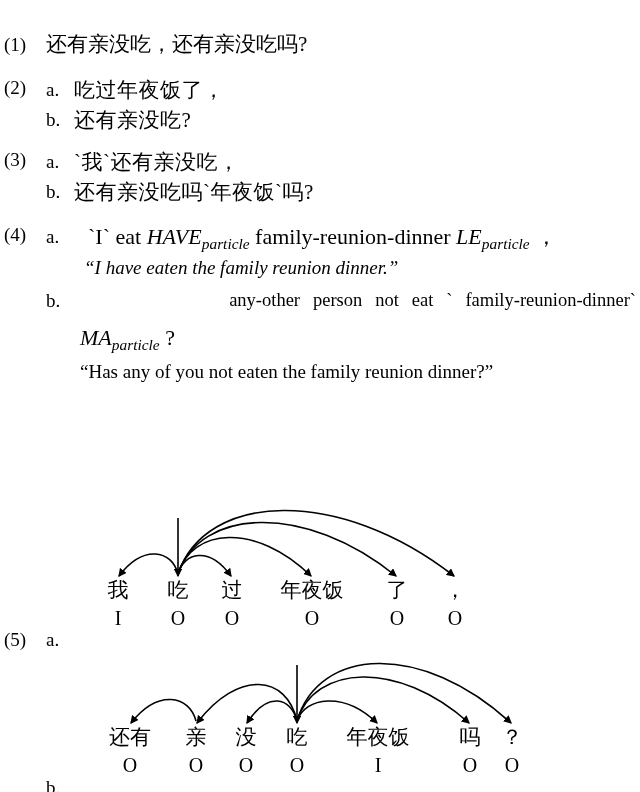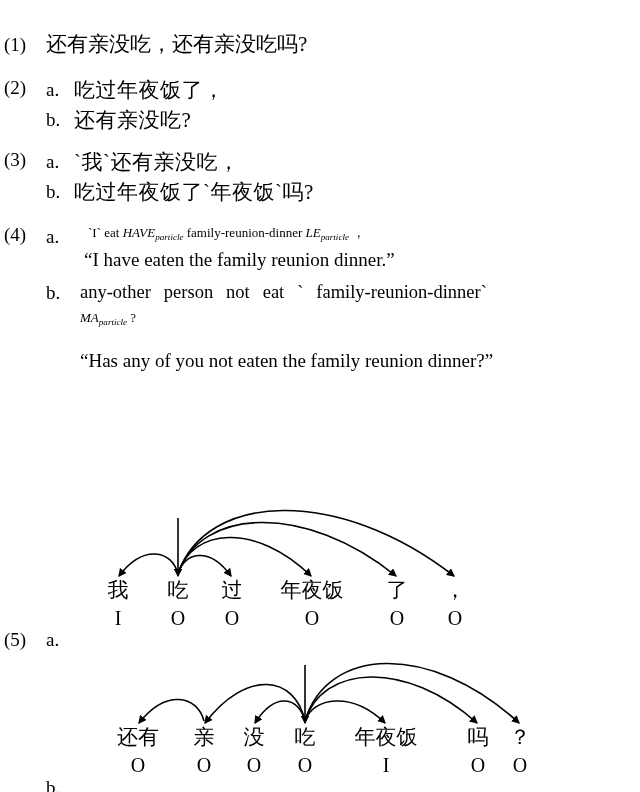--- a/index.html
+++ b/index.html
@@ -52,22 +52,22 @@
     white-space: nowrap;
   }
   .cn-main {
     font-size: 21px;
     line-height: 25px;
     white-space: nowrap;
   }
 
   
   .gloss {
-    font-size: 13px;
-    line-height: 21px;
+    font-size: 22px;
+    line-height: 29px;
     white-space: nowrap;
   }
   .gloss i {
     font-style: italic;
   }
   .gloss sub {
     font-style: italic;
     font-size: 0.70em;
     vertical-align: baseline;
     position: relative;
@@ -146,47 +146,47 @@
 
 <div class="ex" style="left:4px; top:147px; width:620px;">
   <div class="ex-num">(3)</div>
   <div class="ex-body">
     <div class="sub-row">
       <div class="sub-label">a.</div>
       <div class="sub-content cn">`我`还有亲没吃，</div>
     </div>
     <div class="sub-row">
       <div class="sub-label">b.</div>
-      <div class="sub-content cn">吃过年夜饭了`年夜饭`吗?</div>
+      <div class="sub-content cn">还有亲没吃吗`年夜饭`吗?</div>
     </div>
   </div>
 </div>
 
 <div class="ex" style="left:4px; top:222px; width:632px;">
   <div class="ex-num">(4)</div>
   <div class="ex-body">
 
     <div class="sub-row">
       <div class="sub-label">a.</div>
       <div class="sub-content">
         <div class="gloss" style="padding-left:14px;">
           <span>`I`  eat </span><i>HAVE</i><sub>particle</sub><span> family-reunion-dinner </span><i>LE</i><sub>particle</sub><span> ，</span>
         </div>
-        <div class="translation" style="padding-left:10px;">“I have eaten the family reunion dinner.”</div>
+        <div class="translation" style="padding-left:10px;font-style:italic;">“I have eaten the family reunion dinner.”</div>
       </div>
     </div>
 
     <div class="sub-row" style="margin-top:4px;">
       <div class="sub-label">b.</div>
       <div class="sub-content">
-        <div class="gloss-spread" style="padding-left:6px;">any-other  person  not  eat  `  family-reunion-dinner`</div>
-        <div class="gloss" style="padding-left:6px;">
+        <div class="gloss-spread" style="padding-left:6px;text-align:right;">any-other  person  not  eat  `  family-reunion-dinner`</div>
+        <div class="gloss" style="padding-left:6px;margin-top:8px;">
           <i>MA</i><sub>particle</sub><span> ?</span>
         </div>
-        <div class="translation" style="padding-left:6px; margin-top:16px;">“Has any of you not eaten the family reunion dinner?”</div>
+        <div class="translation" style="padding-left:6px; margin-top:3px;">“Has any of you not eaten the family reunion dinner?”</div>
       </div>
     </div>
 
   </div>
 </div>
 
 <div class="ex-label-abs" style="left:4px; top:630px;">(5)</div>
 <div class="ex-label-abs" style="left:46px; top:630px;">a.</div>
 <div class="ex-label-abs" style="left:46px; top:778px;">b.</div>
 
@@ -213,21 +213,21 @@
       <div class="tag" style="left: 232px; top: 103px;">O</div>
       <div class="tok" style="left: 312px; top: 75px;">年夜饭</div>
       <div class="tag" style="left: 312px; top: 103px;">O</div>
       <div class="tok" style="left: 397px; top: 75px;">了</div>
       <div class="tag" style="left: 397px; top: 103px;">O</div>
       <div class="tok" style="left: 455px; top: 75px;">，</div>
       <div class="tag" style="left: 455px; top: 103px;">O</div>
     </div>
 </div>
 
-<div class="diagram" id="diagram-b-root" style="left:8px; top:665px; width:632px; height:120px;">
+<div class="diagram" id="diagram-b-root" style="left:0px; top:665px; width:632px; height:120px;">
   <svg class="dep-svg" id="diagram-b-svg" width="640" height="120">
       <defs>
         <marker id="diagram-b-svg-arrow" viewBox="0 0 10 10" refX="8.5" refY="5" markerWidth="5.2" markerHeight="5.2" orient="auto" markerUnits="strokeWidth">
           <path d="M 0 0 L 10 5 L 0 10 z" fill="#000"></path>
         </marker>
       </defs>
       <path d="M 196 56 C 189.4 30, 157.72 24, 131 58" fill="none" stroke="#000" stroke-width="1.6" marker-end="url(#diagram-b-svg-arrow)"></path>
       <path d="M 297 56 C 286.9 10, 238.42000000000002 4, 197 58" fill="none" stroke="#000" stroke-width="1.6" marker-end="url(#diagram-b-svg-arrow)"></path>
       <path d="M 297 56 C 291 32, 267.42 26, 247 58" fill="none" stroke="#000" stroke-width="1.6" marker-end="url(#diagram-b-svg-arrow)"></path>
       <path d="M 297 56 C 305.1 32, 343.98 26, 377 58" fill="none" stroke="#000" stroke-width="1.6" marker-end="url(#diagram-b-svg-arrow)"></path>

